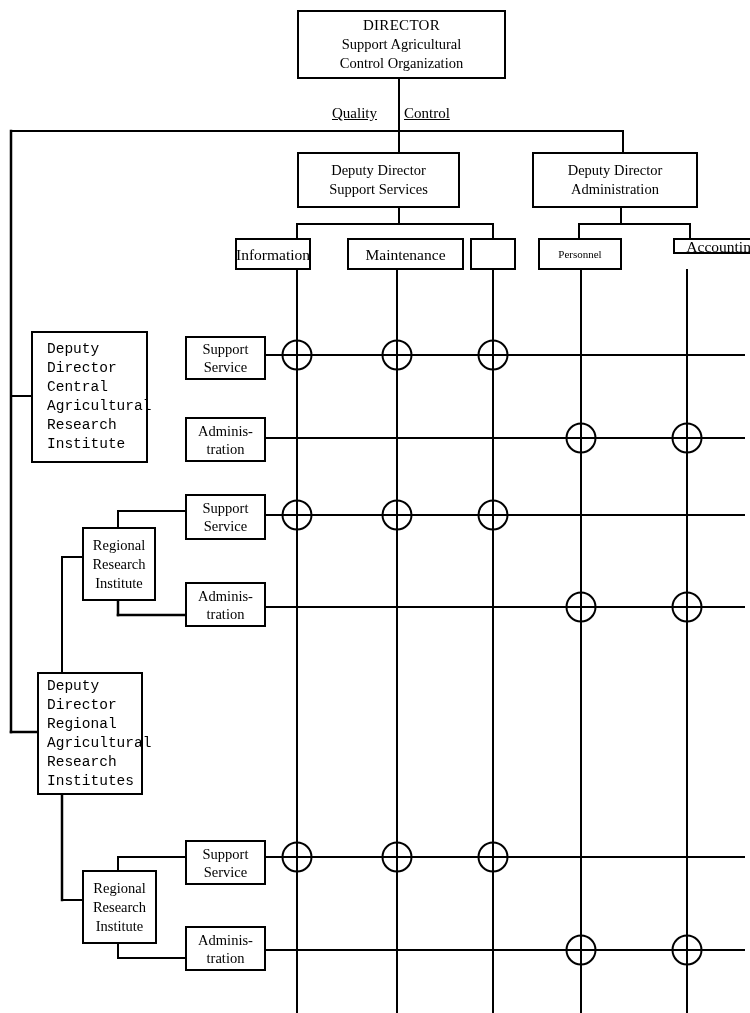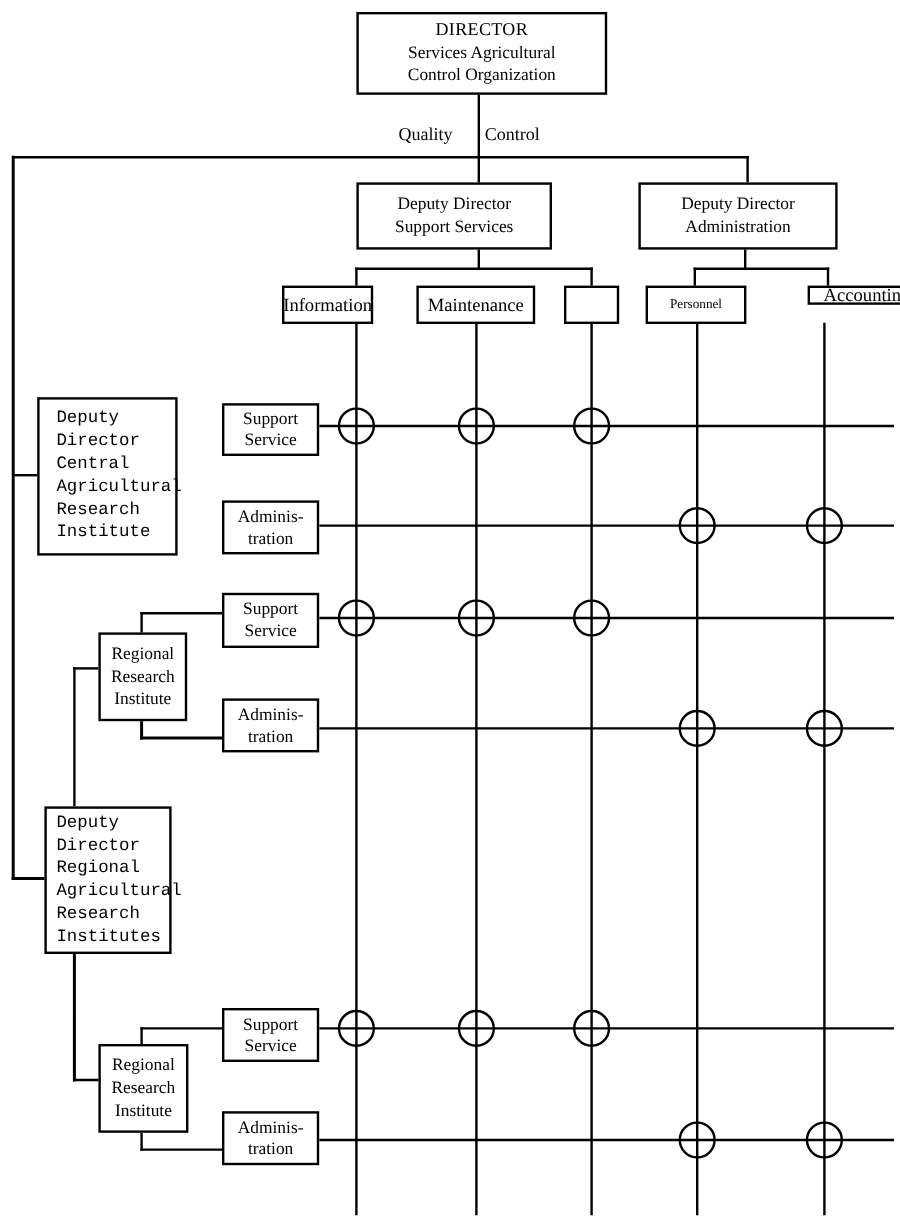--- a/index.html
+++ b/index.html
@@ -5,21 +5,21 @@
   html, body { margin: 0; padding: 0; background: #ffffff; }
   body { width: 750px; height: 1013px; position: relative; overflow: hidden;
          font-family: "Liberation Serif", "DejaVu Serif", serif; color: #000; }
   svg#lines { position: absolute; left: 0; top: 0; }
   .box { position: absolute; box-sizing: border-box; border: 2px solid #000; background: #fff;
          display: flex; flex-direction: column; justify-content: center; align-items: center;
          text-align: center; font-size: 14.5px; line-height: 19px; }
   .box.thick { border-width: 2.5px; }
   .box.left { align-items: flex-start; padding-left: 12px; text-align: left; font-family: Liberation Mono, monospace; }
   .box span { display: block; white-space: nowrap; }
-  .label { position: absolute; font-size: 15px; white-space: nowrap; }
+  .label { position: absolute; font-size: 15px; white-space: nowrap; text-decoration: underline; }
   .title-strong { letter-spacing: 0.3px; }
 </style>
 </head>
 <body>
 
 <svg id="lines" width="750" height="1013" viewBox="0 0 750 1013">
   <g stroke="#000" fill="none" stroke-linecap="square">
 
     <line x1="399" y1="78" x2="399" y2="152" stroke-width="2"></line>
 
@@ -80,41 +80,41 @@
       <circle cx="397" cy="857" r="14.5" stroke-width="2"></circle>
       <circle cx="493" cy="857" r="14.5" stroke-width="2"></circle>
       <line x1="266" y1="950" x2="745" y2="950" stroke-width="2"></line>
       <circle cx="581" cy="950" r="14.5" stroke-width="2"></circle>
       <circle cx="687" cy="950" r="14.5" stroke-width="2"></circle>
     </g>
 </svg>
 
 <div class="box thick" style="left:297px; top:10px; width:209px; height:69px; line-height:19px;">
   <span class="title-strong" style="font-size:15px;">DIRECTOR</span>
-  <span>Services Agricultural</span>
+  <span>Support Agricultural</span>
   <span>Control Organization</span>
 </div>
 
 <div class="label" style="left:332px; top:105px;">Quality</div>
 <div class="label" style="left:404px; top:105px;">Control</div>
 
 <div class="box thick" style="left:297px; top:152px; width:163px; height:56px;">
   <span>Deputy Director</span>
   <span>Support Services</span>
 </div>
 
 <div class="box thick" style="left:532px; top:152px; width:166px; height:56px;">
   <span>Deputy Director</span>
   <span>Administration</span>
 </div>
 
 <div class="box thick" style="left:235px; top:238px; width:76px; height:32px; font-size:15.5px;">
   <span>Information</span>
 </div>
-<div class="box thick" style="left:347px; top:238px; width:99px; height:32px; font-size:15.5px;">
+<div class="box thick" style="left:347px; top:238px; width:117px; height:32px; font-size:15.5px;">
   <span>Maintenance</span>
 </div>
 <div class="box thick" style="left:470px; top:238px; width:46px; height:32px;">
   <span></span>
 </div>
 <div class="box thick" style="left:538px; top:238px; width:84px; height:32px; font-size:11px;">
   <span>Personnel</span>
 </div>
 <div class="box thick" style="left:673px; top:238px; width:99px; height:16px; font-size:15.5px;">
   <span>Accounting</span>

